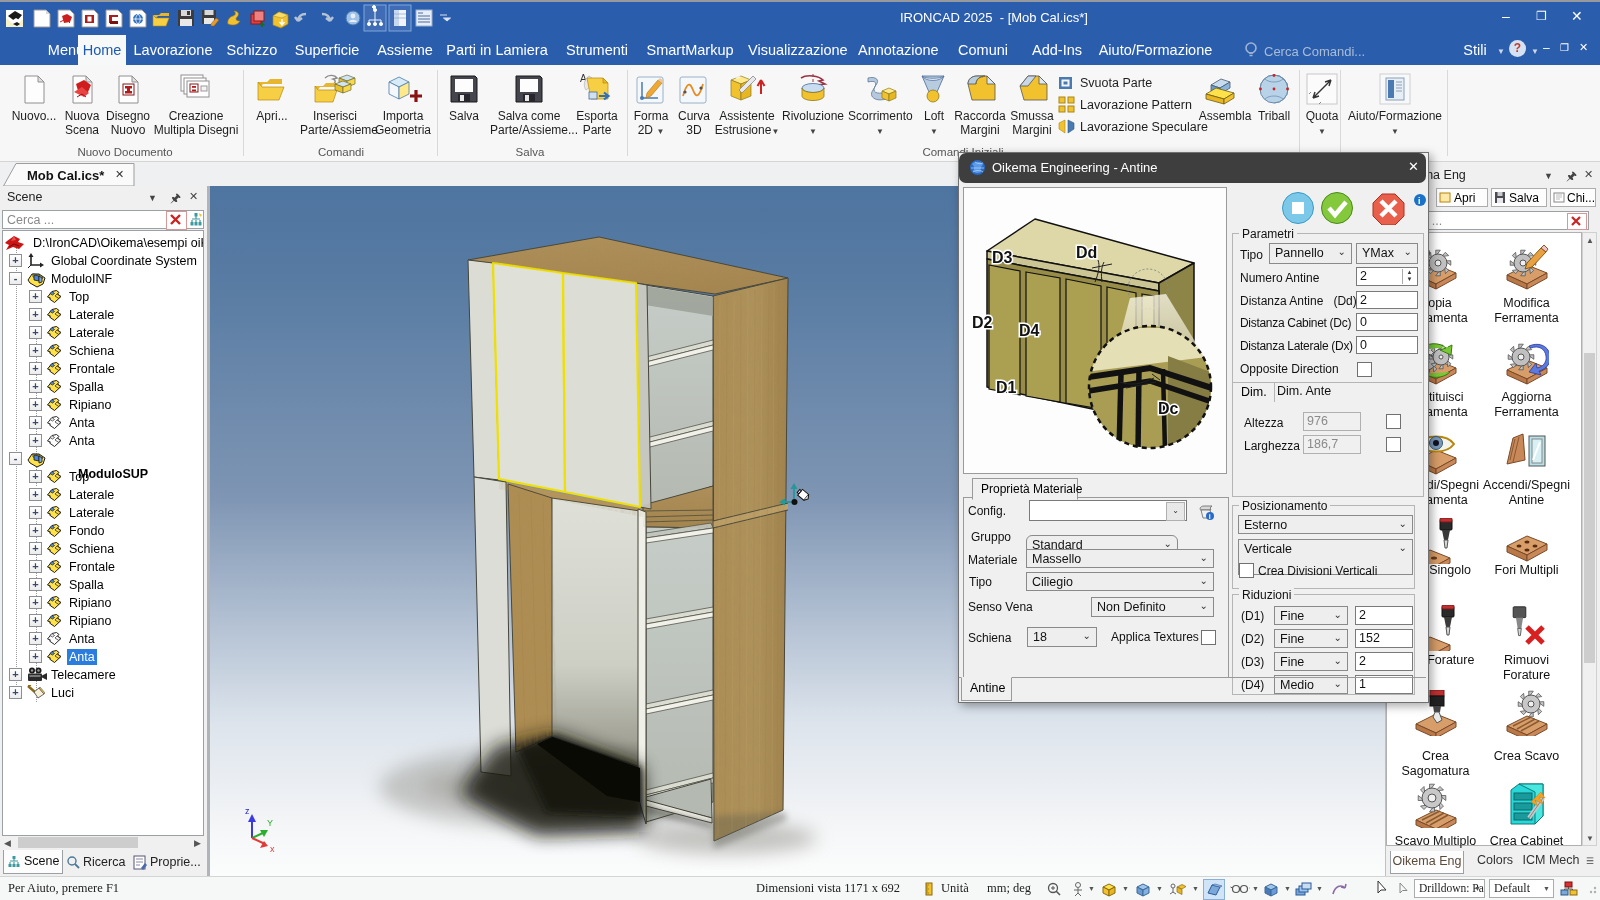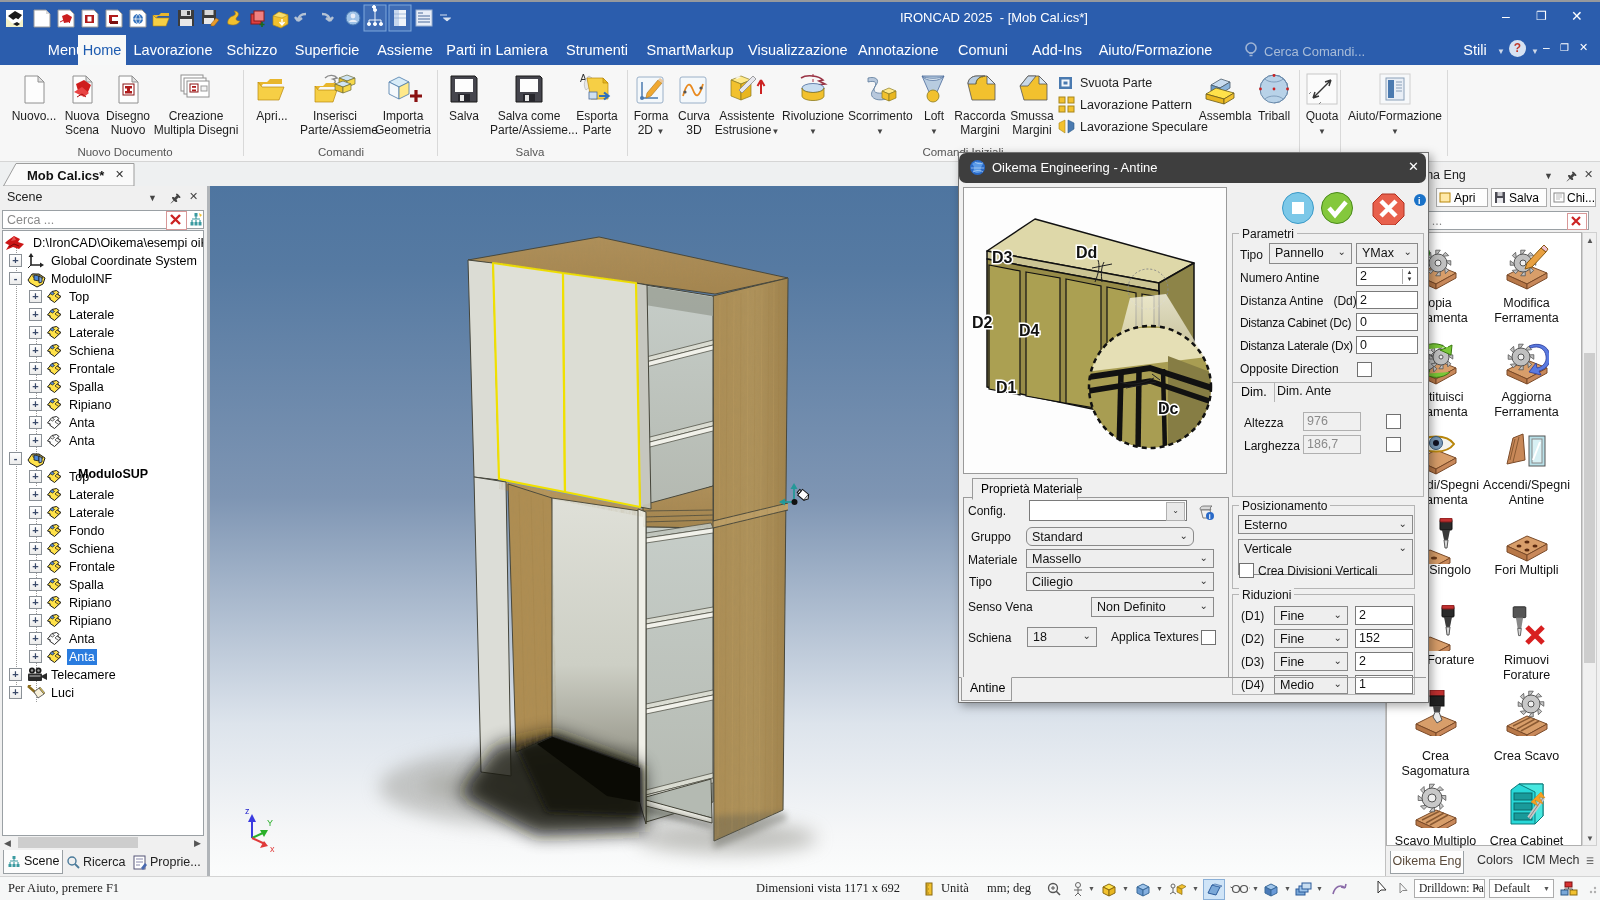--- a/index.html
+++ b/index.html
@@ -1361,21 +1361,21 @@
 <div class="dfield" style="left:70px;top:347px;width:158px;height:21px;background:#fff;">
       <span style="position:absolute;right:1px;top:1px;width:17px;height:17px;background:#e8e8e8;border:1px solid #b0b0b0;font-size:8px;color:#333;text-align:center;line-height:16px;">⌄</span>
     </div>
 <svg class="abs" style="left:238px;top:351px;" width="20" height="17">
       <path d="M3 5c0-2 2-3 4-3h8c-2 1-2 3-1 4h-8C4 6 3 6 3 5z" fill="#d8d8d8" stroke="#666" stroke-width=".8"></path>
       <path d="M4 6h9l2 8H6z" fill="#f0f0f0" stroke="#666" stroke-width=".8"></path>
       <circle cx="13" cy="12" r="4" fill="#2a6ac8"></circle>
       <text x="11.8" y="15" font-size="7" fill="#fff" font-weight="bold">i</text>
     </svg>
 <div class="dlabel" style="left:12px;top:377px;">Gruppo</div>
-<div class="dcombo" style="left:67px;top:374px;width:168px;height:19px;border-radius:6px;">
+<div class="dcombo" style="left:67px;top:382px;width:152px;height:19px;border-radius:6px;">
       <span class="ct">Standard</span>
       <span class="cv">⌄</span>
     </div>
 <div class="dlabel" style="left:9px;top:400px;">Materiale</div>
 <div class="dcombo" style="left:67px;top:396px;width:188px;height:19px;">
       <span class="ct">Massello</span>
       <span class="cv">⌄</span>
     </div>
 <div class="dlabel" style="left:10px;top:422px;">Tipo</div>
 <div class="dcombo" style="left:67px;top:419px;width:188px;height:19px;">

